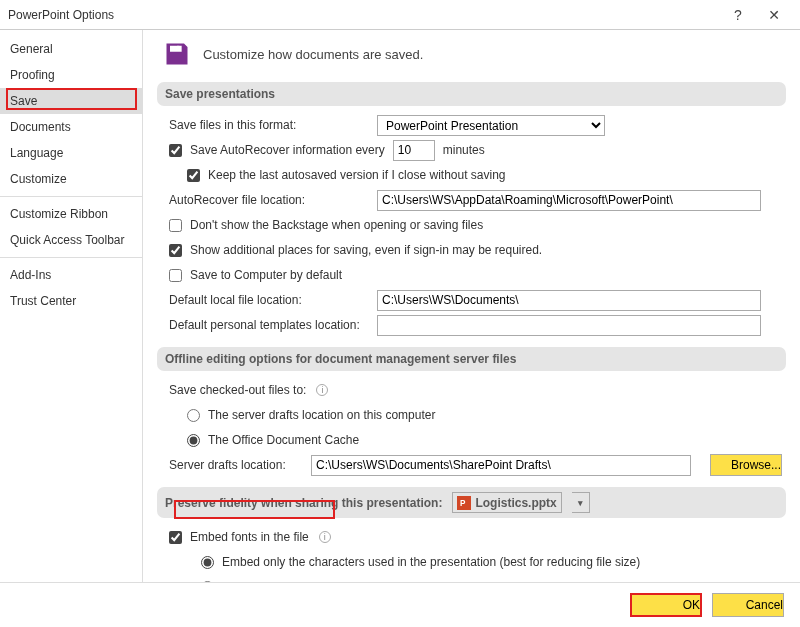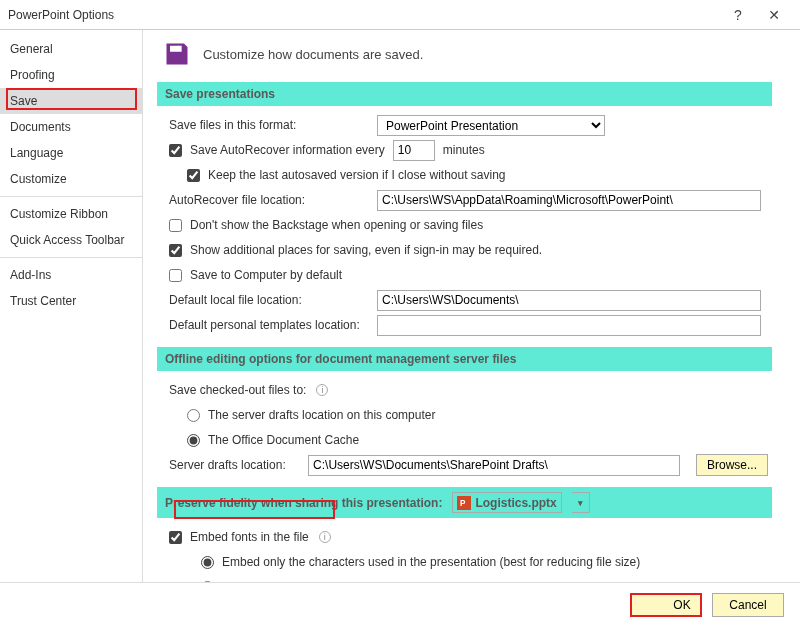--- a/index.html
+++ b/index.html
@@ -5,43 +5,43 @@
 * { box-sizing: border-box; margin: 0; padding: 0; font-family: "Segoe UI", Tahoma, sans-serif; }
 body { background: #fff; width: 800px; height: 627px; overflow: hidden; font-size: 12px; color: #333; }
 .titlebar { height: 30px; display: flex; align-items: center; padding: 0 8px; border-bottom: 1px solid #ccc; }
 .titlebar .title { flex: 1; font-size: 12px; }
 .titlebar .icon { width: 36px; text-align: center; font-size: 14px; color: #444; cursor: pointer; }
 .main { display: flex; height: 552px; }
 .sidebar { width: 143px; border-right: 1px solid #ddd; padding-top: 6px; }
 .sidebar-item { padding: 6px 10px; cursor: pointer; font-size: 12px; color: #333; }
 .sidebar-item.selected { background: #ddd; }
 .sidebar-sep { height: 1px; background: #ddd; margin: 4px 0; }
-.content { flex: 1; padding: 10px 28px 8px 14px; overflow: hidden; }
+.content { flex: 1; padding: 10px 14px 8px 14px; overflow: hidden; }
 .header-row { display: flex; align-items: center; gap: 12px; margin-bottom: 14px; padding-left: 6px; }
 .save-icon { width: 28px; height: 28px; }
 .header-text { font-size: 13px; color: #444; }
-.section-title { background: #5eead4; padding: 5px 8px; font-weight: 600; color: #5a5a5a; font-size: 12px; margin-bottom: 8px; }
+.section-title { background: #e5e5e5; padding: 5px 8px; font-weight: 600; color: #5a5a5a; font-size: 12px; margin-bottom: 8px; border-radius: 7px; }
 .section-title.inline { display: flex; align-items: center; gap: 10px; }
 .section-body { padding: 0 4px 8px 12px; }
 .row { display: flex; align-items: center; gap: 8px; margin: 3px 0; min-height: 22px; }
 .lbl { font-size: 12px; color: #333; white-space: nowrap; }
 select, input[type=text], input[type=number] { border: 1px solid #aaa; font-size: 12px; padding: 2px 4px; background: #fff; }
 select.format { width: 228px; height: 21px; }
 input.spin { width: 42px; height: 21px; }
 input.path { height: 21px; }
 input.path.wide { width: 384px; }
 .chk { width: 13px; height: 13px; accent-color: #444; }
 .radio { width: 13px; height: 13px; accent-color: #444; }
 .indent { margin-left: 18px; align-items: center; }
 .info-icon { display:inline-block; width:12px; height:12px; border:1px solid #aaa; border-radius:50%; font-size:9px; line-height:10px; text-align:center; color:#888; margin-left:2px;}
 .highlight-red { border: 2px solid #e02020; }
 .highlight-sidebar { position:absolute; top:88px; left:6px; width:131px; height:22px; pointer-events:none; }
 .highlight-embed { position:absolute; top:500px; left:174px; width:161px; height:19px; pointer-events:none;}
 .footer { height: 44px; border-top: 1px solid #ddd; display: flex; justify-content: flex-end; align-items: center; gap: 10px; padding-right: 16px; }
-.btn { min-width: 72px; height: 24px; border: 1px solid #aaa; background: #fef9c3; font-size: 12px; cursor: pointer; }
+.btn { min-width: 72px; height: 24px; border: 1px solid #aaa; background: #fde047; font-size: 12px; cursor: pointer; text-align: right; }
 .btn.ok { border: 2px solid #e02020; padding-left: 32px; }
 .btn.browse { min-width: 72px; height:22px; }
 .combo-file { display:inline-flex; align-items:center; border:1px solid #aaa; height:21px; padding:0 4px; }
 .combo-file .pp-ico { width:14px; height:14px; margin-right:4px; }
 .drop-arrow { border:1px solid #aaa; border-left:none; width:18px; height:21px; display:inline-flex; align-items:center; justify-content:center; font-size:9px; }
 </style>
 </head>
 <body>
 
 <div class="titlebar">

